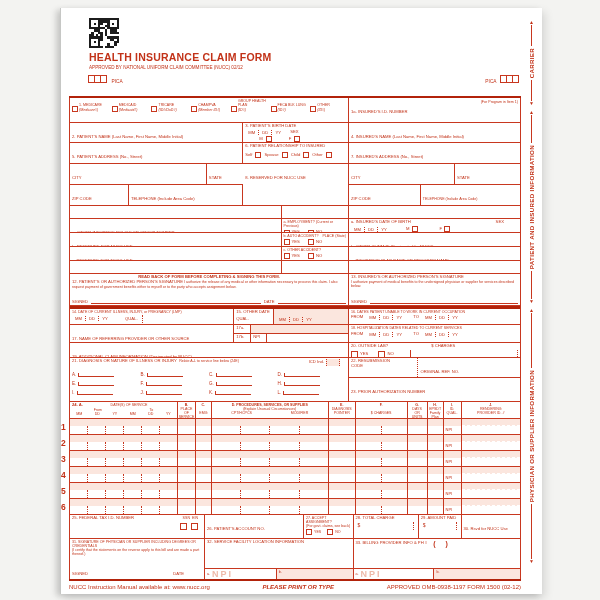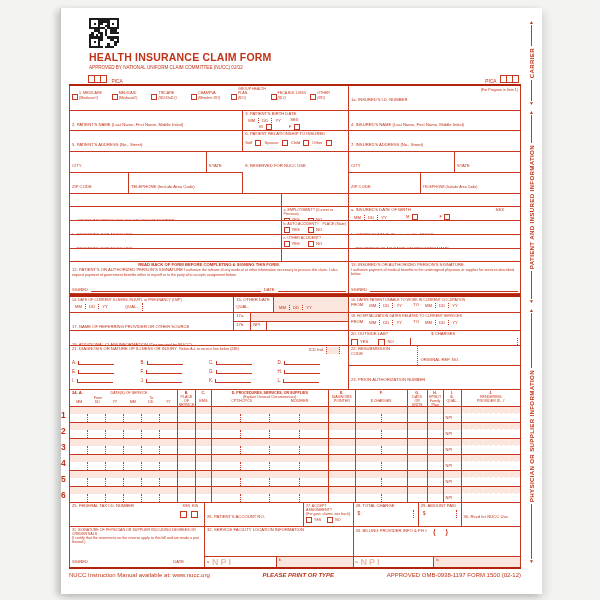--- a/index.html
+++ b/index.html
@@ -14,21 +14,21 @@
 .bold{font-weight:700}
 .form{border-left:1px solid var(--r);border-right:1px solid var(--r)}
 .row{display:flex;border-bottom:1px solid var(--r);align-items:stretch;overflow:visible}
 .bx{border-right:1px solid var(--r);padding:1px 2px;overflow:hidden;position:relative}
 .bx.last{border-right:none}
 .vc{display:flex;flex-direction:column}
 .thick{height:2.5px;background:var(--rd)}
 .k{display:inline-block;width:6px;height:6px;border:1px solid var(--r);background:#fff;vertical-align:middle;flex:none}
 .kk{width:7px;height:7px}
 .pk{display:inline-block;width:7px;height:8px;border:1px solid var(--r);background:#fff;margin-left:-1px;vertical-align:middle}
-.hdr{padding:10px 0 0 20px;position:relative}
+.hdr{padding:10px 0 12px 20px;position:relative}
 .qr{display:grid;grid-template-columns:repeat(13,2.3px);grid-auto-rows:2.3px;width:30px;margin-bottom:3px}
 .qr i{display:block}.qr .q1{background:#1c1c1c}
 .title{font-size:10.5px;font-weight:700;letter-spacing:.2px;color:var(--rt)}
 .appr{font-size:4.6px;margin-top:2px}
 .picarow{display:flex;justify-content:space-between;align-items:center;margin-top:3px;padding-right:2px;height:11px}
 .dt{display:inline-flex;vertical-align:middle}
 .dt b{font-weight:400;font-size:4.2px;width:13px;text-align:center;border-left:1px dotted var(--r)}
 .dt b:first-child{border-left:none}
 .yn{display:inline-flex;align-items:center;gap:2px}
 .sig{display:flex;margin-top:auto;align-items:flex-end}

